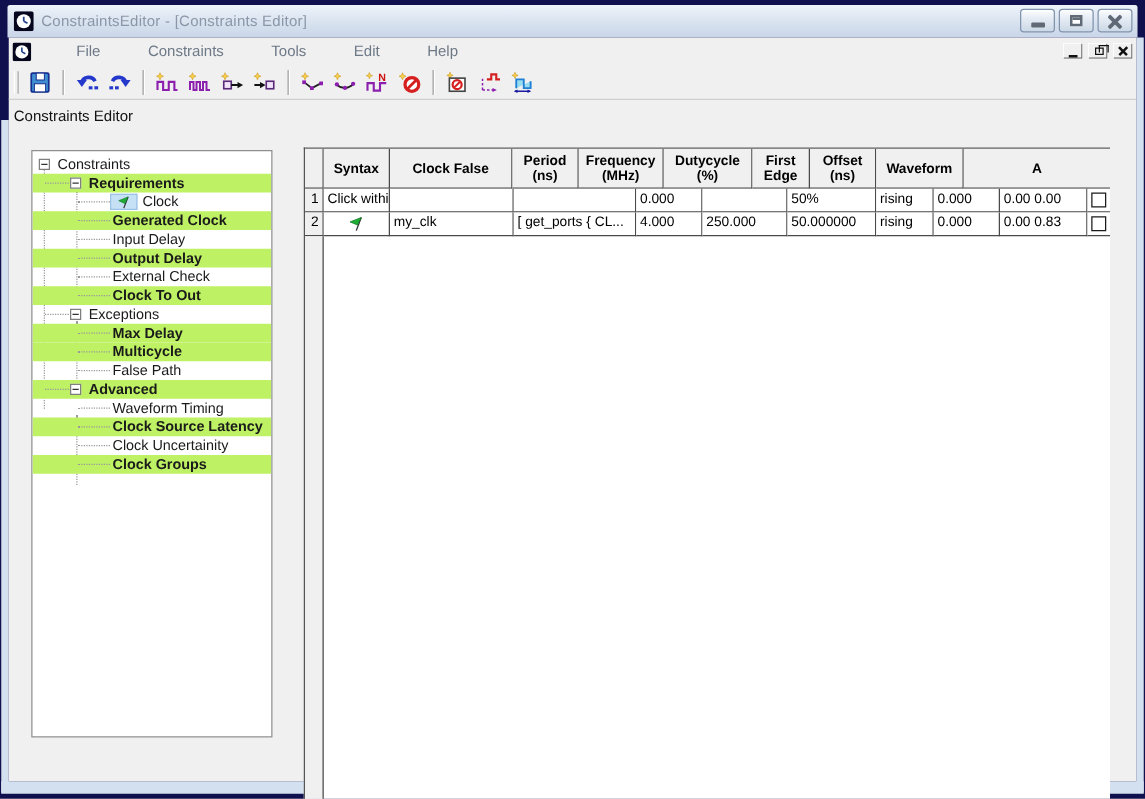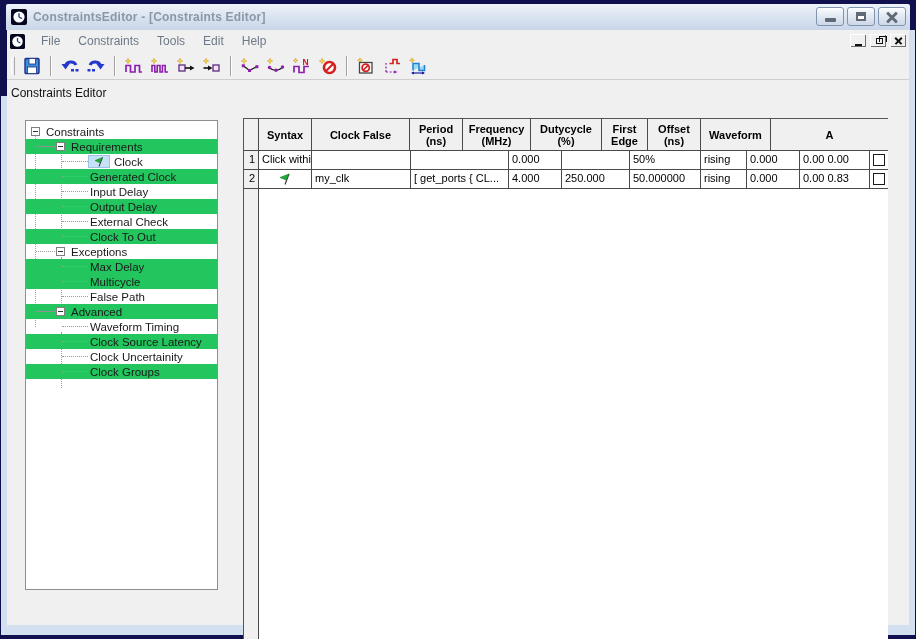--- a/index.html
+++ b/index.html
@@ -7,40 +7,40 @@
   body { font-family:"Liberation Sans", sans-serif; background:#10104e; position:relative; overflow:hidden; }
 
   
   .edge-left   { position:absolute; left:1px;  top:96px;  bottom:5px; width:6px;  background:#d3e0f0; }
   .edge-right  { position:absolute; right:1px; top:30px;  bottom:5px; width:6px;  background:#d3e0f0; }
   .edge-bottom { position:absolute; left:1px;  right:1px; bottom:4px; height:10px; background:#d3e0f0; }
 
   
   .titlebar { position:absolute; left:6px; right:6px; top:4px; height:26px;
     background:linear-gradient(#eef3fa, #d8e2ef 55%, #c9d6e9);
-    display:flex; align-items:center; border-radius:2px 2px 0 0;font-weight:bold; }
+    display:flex; align-items:center; border-radius:2px 2px 0 0; }
   .app-icon { width:16px; height:16px; margin:0 6px 0 5px; flex:0 0 auto; }
   .title-text { font-size:12px; color:#8b97a8; letter-spacing:0.2px; }
   .caption-btns { position:absolute; right:4px; top:3px; display:flex; gap:3px; }
   .cap-btn { width:28px; height:19px; border:1px solid #8194ad; border-radius:3px;
     background:linear-gradient(#fbfdfe,#e3eaf3 45%,#ccd8e7);
     box-shadow:inset 0 1px 0 #fff; display:flex; align-items:center; justify-content:center; position:relative; }
   .glyph-min { width:11px; height:4px; background:#5f6a76; border-radius:1px; margin-top:7px; }
   .glyph-restore { width:10px; height:9px; border:2px solid #5f6a76; position:relative; background:#fff; }
   .glyph-restore::before { content:""; position:absolute; left:0; top:0; right:0; height:2px; background:#5f6a76; }
   .glyph-x { position:relative; width:12px; height:12px; }
   .glyph-x::before, .glyph-x::after { content:""; position:absolute; left:-1px; top:5px; width:14px; height:3px; background:#5f6a76; border-radius:1px; }
   .glyph-x::before { transform:rotate(45deg); }
   .glyph-x::after  { transform:rotate(-45deg); }
 
   
   .client { position:absolute; left:7px; top:30px; right:7px; bottom:14px; background:#f0f0f0; }
 
   
-  .menubar { height:22px; display:flex; align-items:center; position:relative; }
+  .menubar { height:22px; display:flex; align-items:center; position:relative;gap:20px; }
   .menubar .app-icon { width:15px; height:15px; margin:0 7px 0 3px; }
   .menu-item { font-size:12px; color:#6e7987; padding:3px 9px; }
   .mdi-btns { position:absolute; right:2px; top:3px; display:flex; gap:2px; }
   .mdi-btn { width:18px; height:15px; background:#f0f0f0; border:1px solid #f0f0f0;
     box-shadow:inset 1px 1px 0 #ffffff, inset -1px -1px 0 #6d6d6d; display:flex; align-items:center; justify-content:center; }
   .mg-min { width:7px; height:2px; background:#111; margin-top:8px; }
   .mg-restore { width:7px; height:6px; border:1px solid #111; position:relative; background:transparent; margin-left:2px; }
   .mg-restore::before { content:""; position:absolute; left:2px; top:-3px; width:6px; height:5px; border:1px solid #111; border-bottom:none; }
   .mg-x { position:relative; width:8px; height:8px; }
   .mg-x::before, .mg-x::after { content:""; position:absolute; left:0; top:3px; width:9px; height:1.6px; background:#111; }
@@ -58,21 +58,21 @@
   
   .tree-panel { position:absolute; left:18px; top:90px; width:193px; height:470px;
     background:#fff; border:1px solid #8e8e8e; overflow:hidden; }
   .tree-inner { position:relative; padding-top:3px; }
   .vline { position:absolute; width:1px; border-left:1px dotted #9a9a9a; }
   .vl-root { left:9px; top:15px; height:191px; }
   .vl-req  { left:35px; top:31px; height:86px; }
   .vl-exc  { left:35px; top:136px; height:56px; }
   .vl-adv  { left:35px; top:211px; height:56px; }
   .trow15 { position:relative; height:15px; display:flex; align-items:center; font-size:11.5px; color:#1a1a1a; white-space:nowrap; }
-  .trow15.alt { background:#22c55e; }
+  .trow15.alt { background:#bef264;font-weight:bold; }
   .trow15 .hdots { position:absolute; top:7px; border-top:1px dotted #9a9a9a; }
   .lvl1 .hdots { left:10px; width:19px; }
   .lvl2 .hdots { left:36px; width:26px; }
   .expander { position:absolute; top:3px; width:9px; height:9px; background:#fff; border:1px solid #7f7f7f; }
   .expander::before { content:""; position:absolute; left:1px; top:3px; width:5px; height:1px; background:#333; }
   .lvl0 .expander { left:5px; } .lvl1 .expander { left:30px; }
   .lvl0 .tlabel { margin-left:20px; } .lvl1 .tlabel { margin-left:45px; } .lvl2 .tlabel { margin-left:64px;text-align:center; }
   .clock-row .tlabel { margin-left:4px; }
   .tree-icon-sel { margin-left:62px; width:22px; height:13px; background:#c6e0f6; border:1px solid #9cc3e6;
     display:flex; align-items:center; justify-content:center; }

